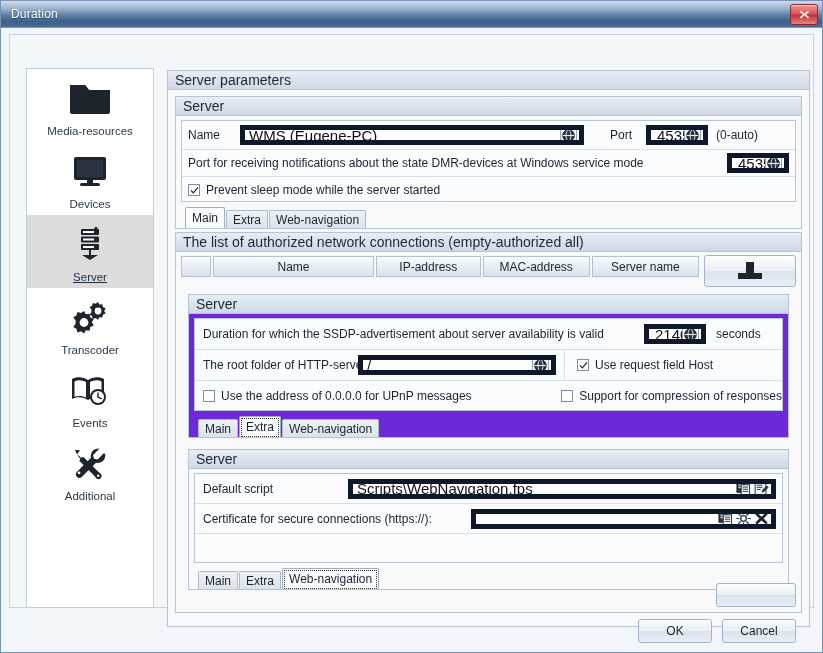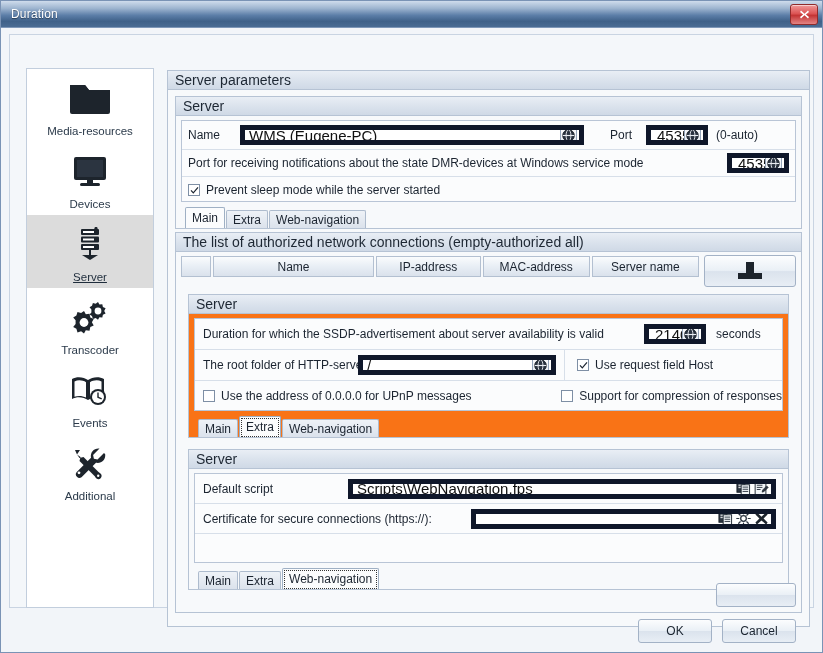--- a/index.html
+++ b/index.html
@@ -451,21 +451,21 @@
 
           <div class="pushbtn" style="position:absolute; right:5px; top:3px; width:92px; height:32px;">
             <svg width="26" height="20" viewBox="0 0 26 20">
               <rect class="ico" x="9" y="1" width="8" height="11"></rect>
               <rect class="ico" x="1" y="12" width="24" height="6"></rect>
             </svg>
           </div>
 
           <div class="gbox" style="left:12px; top:42px; right:12px; height:143px; background:#f4f7fa;">
             <div class="gbox-head">Server</div>
-            <div class="gbox-body" style="height:125px; position:relative; background:#f97316;">
+            <div class="gbox-body" style="height:125px; position:relative; background:#6d28d9;">
 
               <div class="panel" style="position:absolute; left:5px; top:4px; right:5px; height:93px; background:#fbfcfd;">
 
                 <div class="row" style="height:31px; padding:0 8px;">
                   <span class="lbl" style="flex:1 1 auto;">Duration for which the SSDP-advertisement about server availability is valid</span>
                   <div class="tinput num" style="width:62px;">
                     <span class="val">2140</span>
                     <span class="btn-icon">
                       <svg width="13" height="13" viewBox="0 0 14 14">
                         <circle cx="7" cy="7" r="6.2" fill="#2a3340" stroke="#101820" stroke-width="1"></circle>

